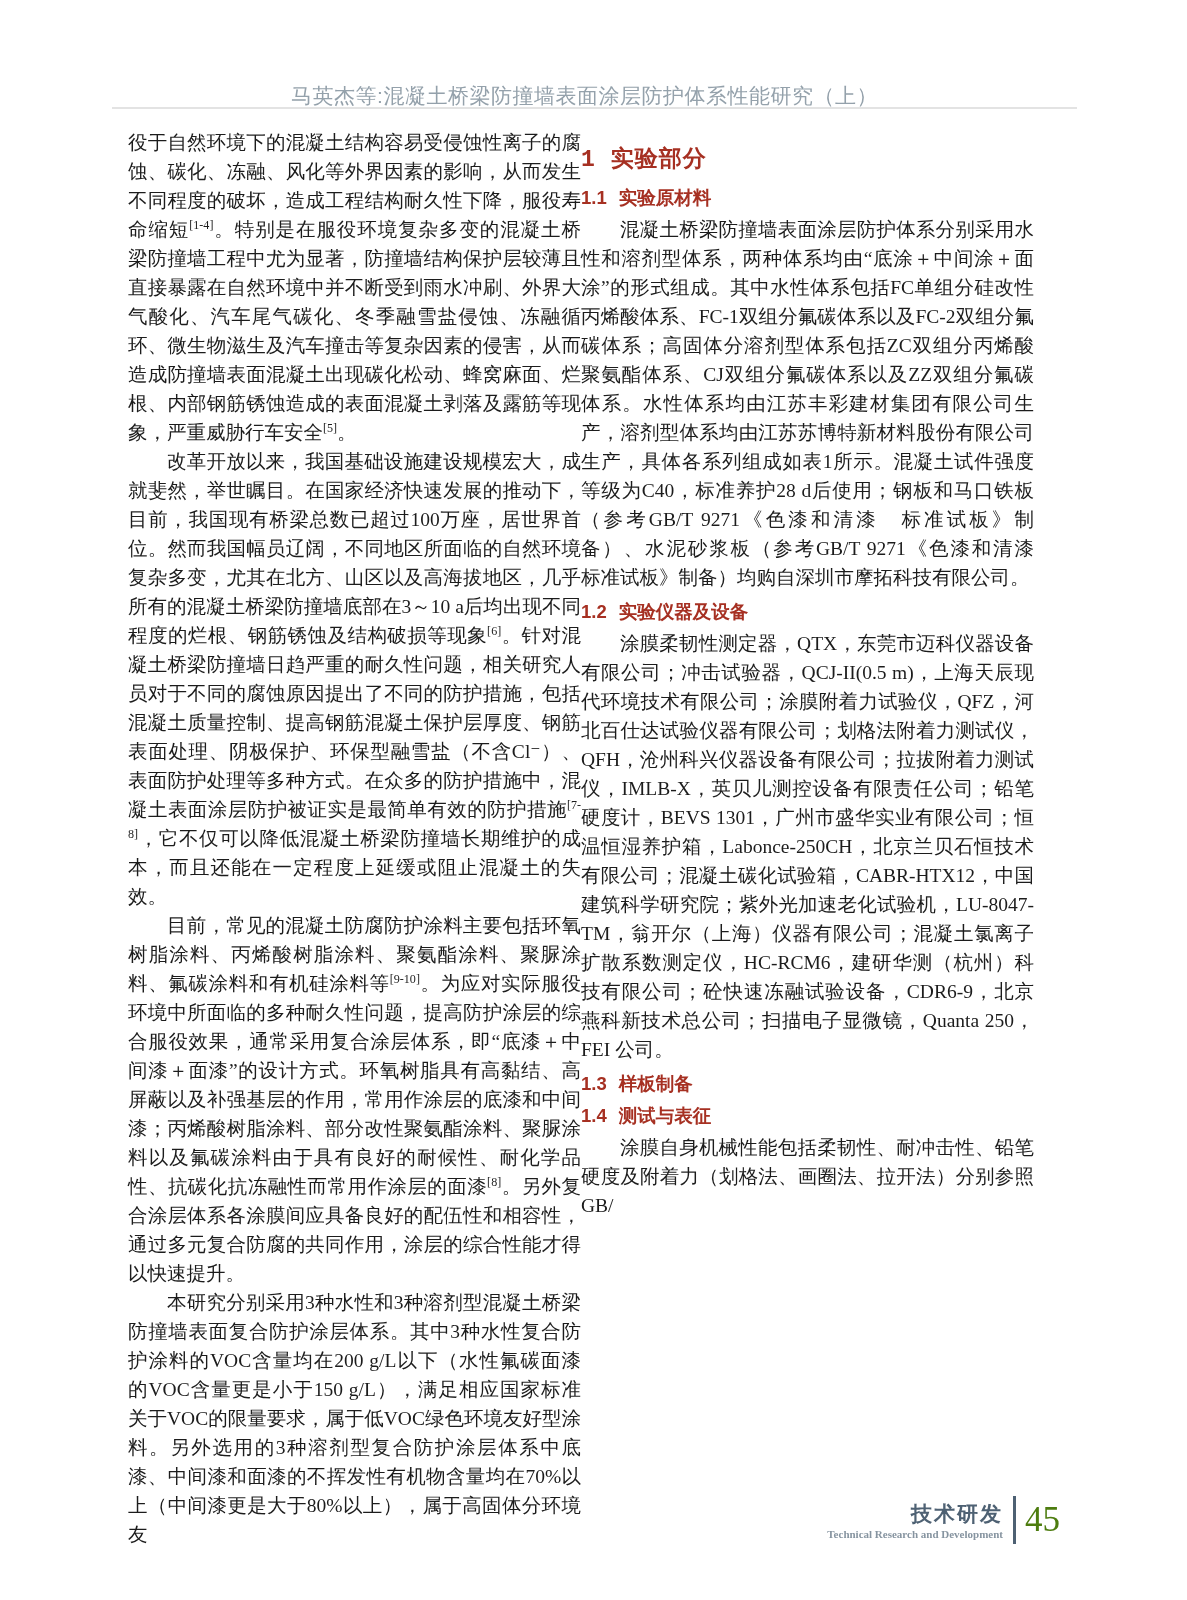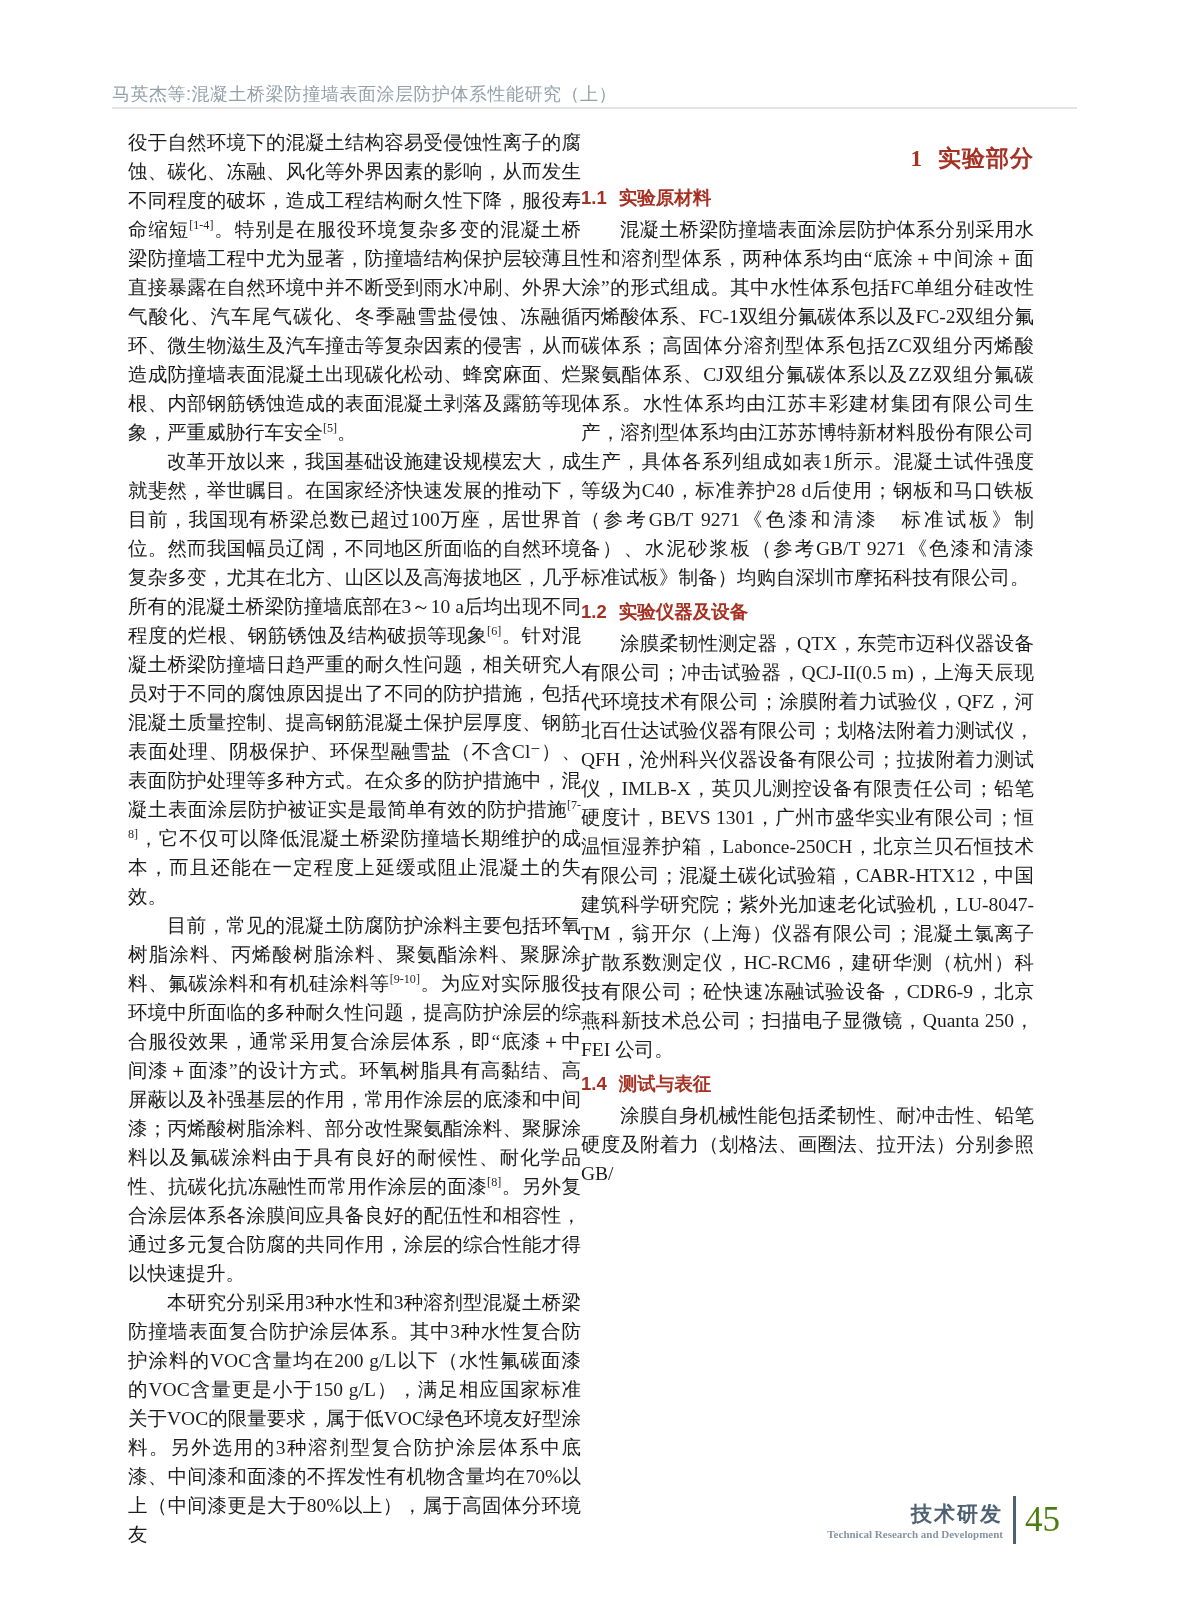--- a/index.html
+++ b/index.html
@@ -7,23 +7,23 @@
     width: 1187px; height: 1600px;
     background: #ffffff;
     position: relative;
     overflow: hidden;
     font-family: "Liberation Serif", "DejaVu Serif", serif;
     color: #1c1c1c;
   }
   .running-head {
     position: absolute;
     top: 82px; left: 112px; right: 130px;
-    text-align: left;
+    text-align: center;
     font-family: "Liberation Sans", "DejaVu Sans", sans-serif;
-    font-size: 18px;
+    font-size: 21px;
     color: #94a1ab;
     letter-spacing: 0.5px;
   }
   .head-rule {
     position: absolute;
     top: 107px; left: 112px; right: 110px;
     height: 2px;
     background: #e3e3e3;
   }
   .content {
@@ -37,26 +37,25 @@
     margin: 0;
     font-size: 19.5px;
     line-height: 29px;
     text-align: justify;
     text-justify: inter-ideograph;
   }
   p.indent { text-indent: 2em; }
   sup { font-size: 0.62em; line-height: 0; }
   .h1 {
     color: #a63022;
-    font-family: Liberation Serif, serif;
+    font-family: Liberation Mono, monospace;
     font-weight: bold;
     font-size: 23px;
     margin: 15px 0 11px 0;
     letter-spacing: 1px;
-    text-align: right;
   }
   .h1 .num { margin-right: 16px; letter-spacing: 0; }
   .h2 {
     color: #a63022;
     font-family: "Liberation Sans", "DejaVu Sans", sans-serif;
     font-weight: bold;
     font-size: 18.5px;
     margin: 7px 0 5px 0;
   }
   .h2 .num { margin-right: 12px; }
@@ -115,20 +114,23 @@
     <div class="h2">
       <span class="num">1.1</span><span>实验原材料</span>
     </div>
     <p class="body indent">混凝土桥梁防撞墙表面涂层防护体系分别采用水性和溶剂型体系，两种体系均由“底涂＋中间涂＋面涂”的形式组成。其中水性体系包括FC单组分硅改性丙烯酸体系、FC-1双组分氟碳体系以及FC-2双组分氟碳体系；高固体分溶剂型体系包括ZC双组分丙烯酸聚氨酯体系、CJ双组分氟碳体系以及ZZ双组分氟碳体系。水性体系均由江苏丰彩建材集团有限公司生产，溶剂型体系均由江苏苏博特新材料股份有限公司生产，具体各系列组成如表1所示。混凝土试件强度等级为C40，标准养护28 d后使用；钢板和马口铁板（参考GB/T 9271《色漆和清漆　标准试板》制备）、水泥砂浆板（参考GB/T 9271《色漆和清漆　标准试板》制备）均购自深圳市摩拓科技有限公司。</p>
 
     <div class="h2">
       <span class="num">1.2</span><span>实验仪器及设备</span>
     </div>
     <p class="body indent">涂膜柔韧性测定器，QTX，东莞市迈科仪器设备有限公司；冲击试验器，QCJ-II(0.5 m)，上海天辰现代环境技术有限公司；涂膜附着力试验仪，QFZ，河北百仕达试验仪器有限公司；划格法附着力测试仪，QFH，沧州科兴仪器设备有限公司；拉拔附着力测试仪，IMLB-X，英贝儿测控设备有限责任公司；铅笔硬度计，BEVS 1301，广州市盛华实业有限公司；恒温恒湿养护箱，Labonce-250CH，北京兰贝石恒技术有限公司；混凝土碳化试验箱，CABR-HTX12，中国建筑科学研究院；紫外光加速老化试验机，LU-8047-TM，翁开尔（上海）仪器有限公司；混凝土氯离子扩散系数测定仪，HC-RCM6，建研华测（杭州）科技有限公司；砼快速冻融试验设备，CDR6-9，北京燕科新技术总公司；扫描电子显微镜，Quanta 250，FEI 公司。</p>
 
+    <div class="h2">
+      <span class="num">1.3</span><span>样板制备</span>
+    </div>
 
     <div class="h2">
       <span class="num">1.4</span><span>测试与表征</span>
     </div>
     <p class="body indent">涂膜自身机械性能包括柔韧性、耐冲击性、铅笔硬度及附着力（划格法、画圈法、拉开法）分别参照GB/</p>
   </div>
 
 </div>
 
 <div class="footer">

